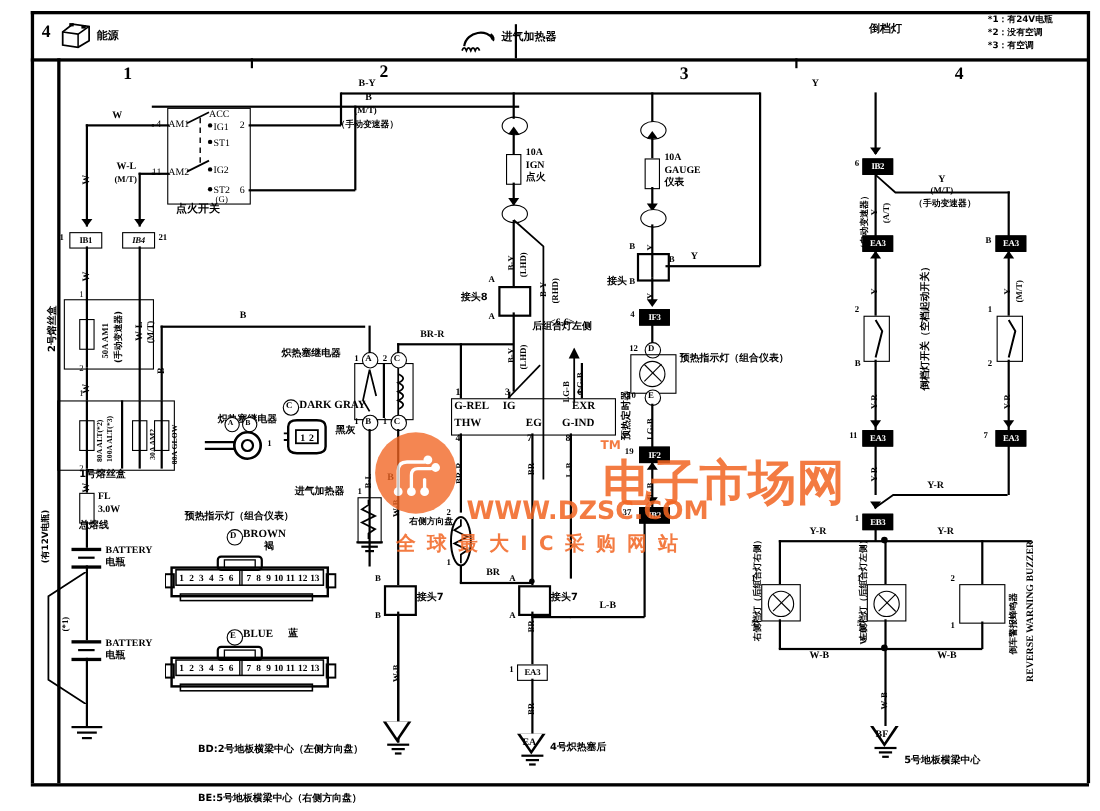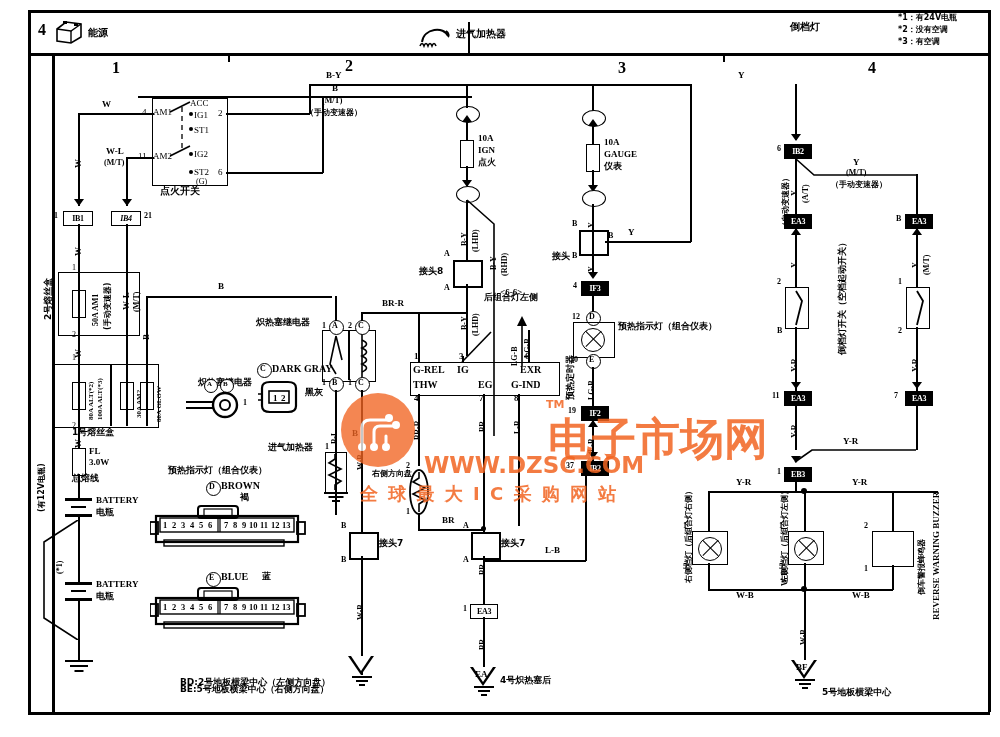--- a/index.html
+++ b/index.html
@@ -654,21 +654,21 @@
         <text x="92" y="24">9</text>
       <text x="99" y="24">10</text>
         <text x="110" y="24">11</text>
         <text x="121" y="24">12</text>
         <text x="132" y="24">13</text>
     </g>
     <path d="M68 14 L68 28 M70 14 L70 28" stroke="#000" stroke-width="1.2"></path>
   </svg>
 
   <div class="txt s9 cn" style="left:180px;top:678px;">BD:2号地板横梁中心（左侧方向盘）</div>
-  <div class="txt s9 cn" style="left:180px;top:685px;">BE:5号地板横梁中心（右侧方向盘）</div>
+  <div class="txt s9 cn" style="left:180px;top:722px;">BE:5号地板横梁中心（右侧方向盘）</div>
 
   <div class="txt s9 b" style="left:352px;top:429px;">B</div>
 
   <div class="wm" style="left:340px;top:392px;">
     <svg width="76" height="76" viewBox="0 0 76 76">
       <circle cx="38" cy="38" r="37" fill="#f26522"></circle>
       <g stroke="#fff" stroke-width="3" fill="none" stroke-linecap="round">
         <path d="M22 52 L22 36 Q22 28 30 28 L46 28"></path>
         <path d="M34 52 L34 40 Q34 34 40 34 L52 34"></path>
         <path d="M46 52 L46 44"></path>

